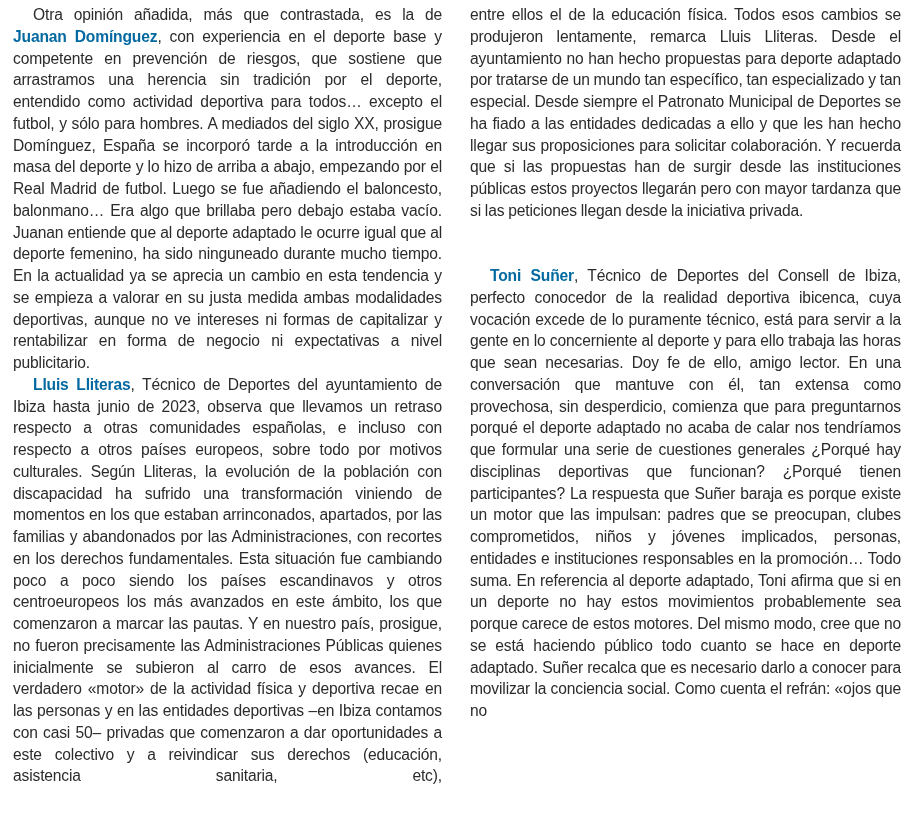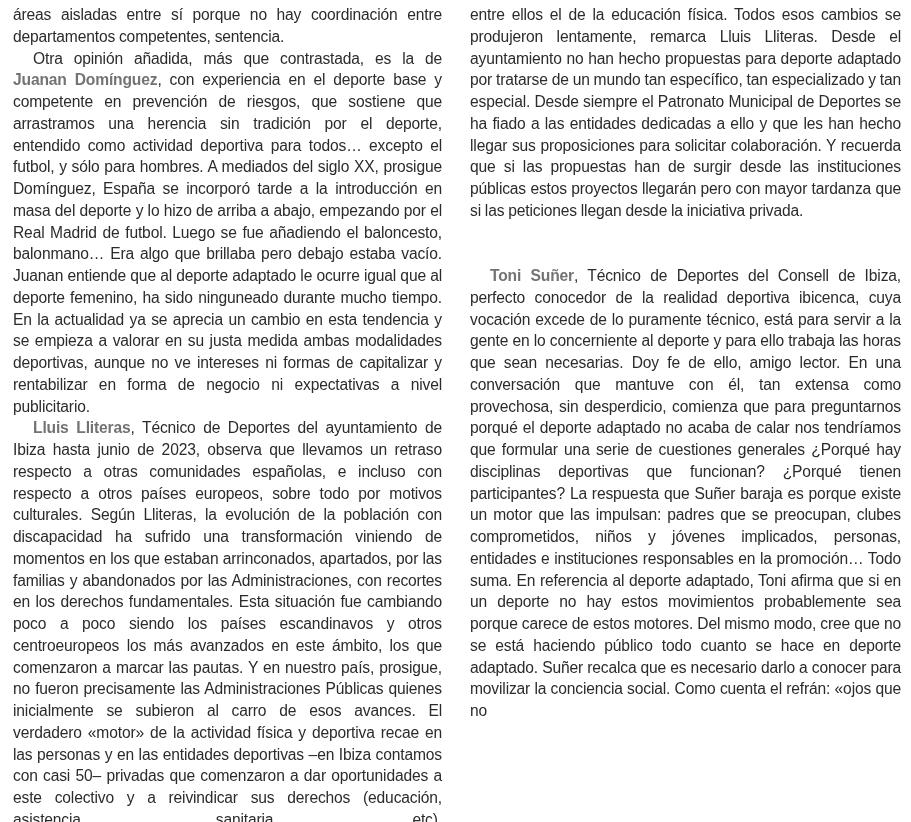--- a/index.html
+++ b/index.html
@@ -50,31 +50,30 @@
       text-indent: 0;
     }
     p.last-open {
       text-align-last: justify;
     }
     .spacer {
       height: 43.5px;
     }
     b.name {
       font-weight: bold;
-      color: #737373;
+      color: #0369a1;
       margin-top: 28px;
     }
   </style>
 </head>
 <body>
 
 <div class="page">
 
   <div class="column col-left">
-    <p class="cont">áreas aisladas entre sí porque no hay coordinación entre departamentos competentes, sentencia.</p>
     <p class="indent"><span>Otra opinión añadida, más que contrastada, es la de </span><b class="name">Juanan Domínguez</b><span>, con experiencia en el deporte base y competente en prevención de riesgos, que sostiene que arrastramos una herencia sin tradición por el deporte, entendido como actividad deportiva para todos… excepto el futbol, y sólo para hombres. A mediados del siglo XX, prosigue Domínguez, España se incorporó tarde a la introducción en masa del deporte y lo hizo de arriba a abajo, empezando por el Real Madrid de futbol. Luego se fue añadiendo el baloncesto, balonmano… Era algo que brillaba pero debajo estaba vacío. Juanan entiende que al deporte adaptado le ocurre igual que al deporte femenino, ha sido ninguneado durante mucho tiempo. En la actualidad ya se aprecia un cambio en esta tendencia y se empieza a valorar en su justa medida ambas modalidades deportivas, aunque no ve intereses ni formas de capitalizar y rentabilizar en forma de negocio ni expectativas a nivel publicitario.</span></p>
     <p class="indent last-open"><b class="name">Lluis Lliteras</b><span>, Técnico de Deportes del ayuntamiento de Ibiza hasta junio de 2023, observa que llevamos un retraso respecto a otras comunidades españolas, e incluso con respecto a otros países europeos, sobre todo por motivos culturales. Según Lliteras, la evolución de la población con discapacidad ha sufrido una transformación viniendo de momentos en los que estaban arrinconados, apartados, por las familias y abandonados por las Administraciones, con recortes en los derechos fundamentales. Esta situación fue cambiando poco a poco siendo los países escandinavos y otros centroeuropeos los más avanzados en este ámbito, los que comenzaron a marcar las pautas. Y en nuestro país, prosigue, no fueron precisamente las Administraciones Públicas quienes inicialmente se subieron al carro de esos avances. El verdadero «motor» de la actividad física y deportiva recae en las personas y en las entidades deportivas –en Ibiza contamos con casi 50– privadas que comenzaron a dar oportunidades a este colectivo y a reivindicar sus derechos (educación, asistencia sanitaria, etc),</span></p>
   </div>
 
   <div class="column col-right">
     <p class="cont">entre ellos el de la educación física. Todos esos cambios se produjeron lentamente, remarca Lluis Lliteras. Desde el ayuntamiento no han hecho propuestas para deporte adaptado por tratarse de un mundo tan específico, tan especializado y tan especial. Desde siempre el Patronato Municipal de Deportes se ha fiado a las entidades dedicadas a ello y que les han hecho llegar sus proposiciones para solicitar colaboración. Y recuerda que si las propuestas han de surgir desde las instituciones públicas estos proyectos llegarán pero con mayor tardanza que si las peticiones llegan desde la iniciativa privada.</p>
     <div class="spacer"></div>
     <p class="indent last-open"><b class="name">Toni Suñer</b><span>, Técnico de Deportes del Consell de Ibiza, perfecto conocedor de la realidad deportiva ibicenca, cuya vocación excede de lo puramente técnico, está para servir a la gente en lo concerniente al deporte y para ello trabaja las horas que sean necesarias. Doy fe de ello, amigo lector. En una conversación que mantuve con él, tan extensa como provechosa, sin desperdicio, comienza que para preguntarnos porqué el deporte adaptado no acaba de calar nos tendríamos que formular una serie de cuestiones generales ¿Porqué  hay disciplinas deportivas que funcionan? ¿Porqué  tienen participantes? La respuesta que Suñer baraja es porque existe un motor que las impulsan: padres que se preocupan, clubes comprometidos, niños y jóvenes implicados, personas, entidades e instituciones responsables en la promoción… Todo suma. En referencia al deporte adaptado, Toni afirma que si en un deporte no hay estos movimientos probablemente sea porque carece de estos motores. Del mismo modo, cree que no se está haciendo público todo cuanto se hace en deporte adaptado. Suñer recalca que es necesario darlo a conocer para movilizar la conciencia social. Como cuenta el refrán: «ojos que no</span></p>
   </div>
 

